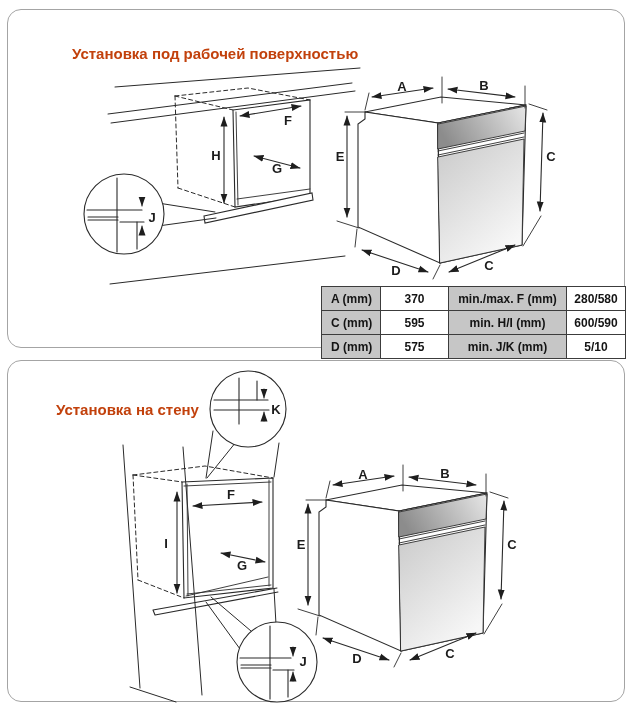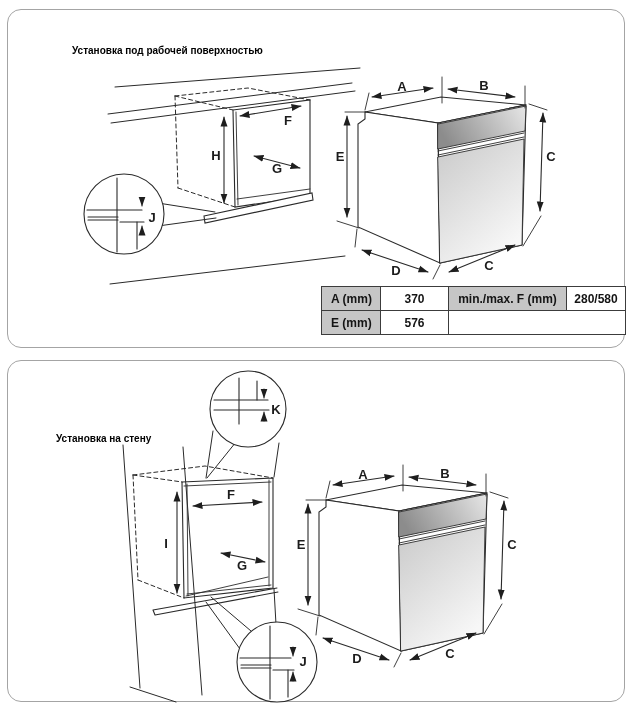--- a/index.html
+++ b/index.html
@@ -2,23 +2,23 @@
 <html><head>
 <meta charset="utf-8">
 <style>
   html,body{margin:0;padding:0;background:#fff;}
   .stage{position:relative;width:632px;height:711px;background:#ffffff;
          font-family:"Liberation Sans",sans-serif;overflow:hidden;}
   .panel{position:absolute;box-sizing:border-box;border:1.5px solid #a4a4a4;
          border-radius:14px;background:#ffffff;}
   .panel-top{left:7px;top:9px;width:618px;height:339px;}
   .panel-bottom{left:7px;top:360px;width:618px;height:342px;}
-  .title{position:absolute;font-weight:bold;font-size:10px;color:#000000;white-space:nowrap;}
+  .title{position:absolute;font-weight:bold;font-size:15px;color:#c2410c;white-space:nowrap;}
   .title-top{left:72px;top:45px;}
-  .title-bottom{left:56px;top:433px;}
+  .title-bottom{left:56px;top:401px;}
   svg.art{position:absolute;left:0;top:0;}
   svg.art text{font-family:"Liberation Sans",sans-serif;font-size:13px;font-weight:bold;
                fill:#1c1c1c;stroke:none;}
   table.dims{position:absolute;left:321px;top:286px;border-collapse:collapse;
              table-layout:fixed;font-size:12px;font-weight:bold;color:#141414;background:#fff;}
   table.dims td{border:1.5px solid #3c3c3c;height:23px;text-align:center;
                 padding:0 7px;overflow:hidden;white-space:nowrap;}
   table.dims td.hd{background:#c6c6c6;}
   table.dims td.lft{text-align:left;padding-left:9px;}
 </style>
@@ -229,19 +229,26 @@
         <col style="width:59px">
       </colgroup>
     <tbody>
       <tr>
         <td class="hd lft">A (mm)</td>
         <td>370</td>
         <td class="hd">min./max. F (mm)</td>
         <td>280/580</td>
       </tr>
       <tr>
-        <td class="hd lft">E (mm)</td>
-        <td>576</td>
-        <td colspan="2"></td>
+        <td class="hd lft">C (mm)</td>
+        <td>595</td>
+        <td class="hd">min. H/I (mm)</td>
+        <td>600/590</td>
+      </tr>
+      <tr>
+        <td class="hd lft">D (mm)</td>
+        <td>575</td>
+        <td class="hd">min. J/K (mm)</td>
+        <td>5/10</td>
       </tr>
     </tbody>
   </table>
 </div>
 
 </body></html>

